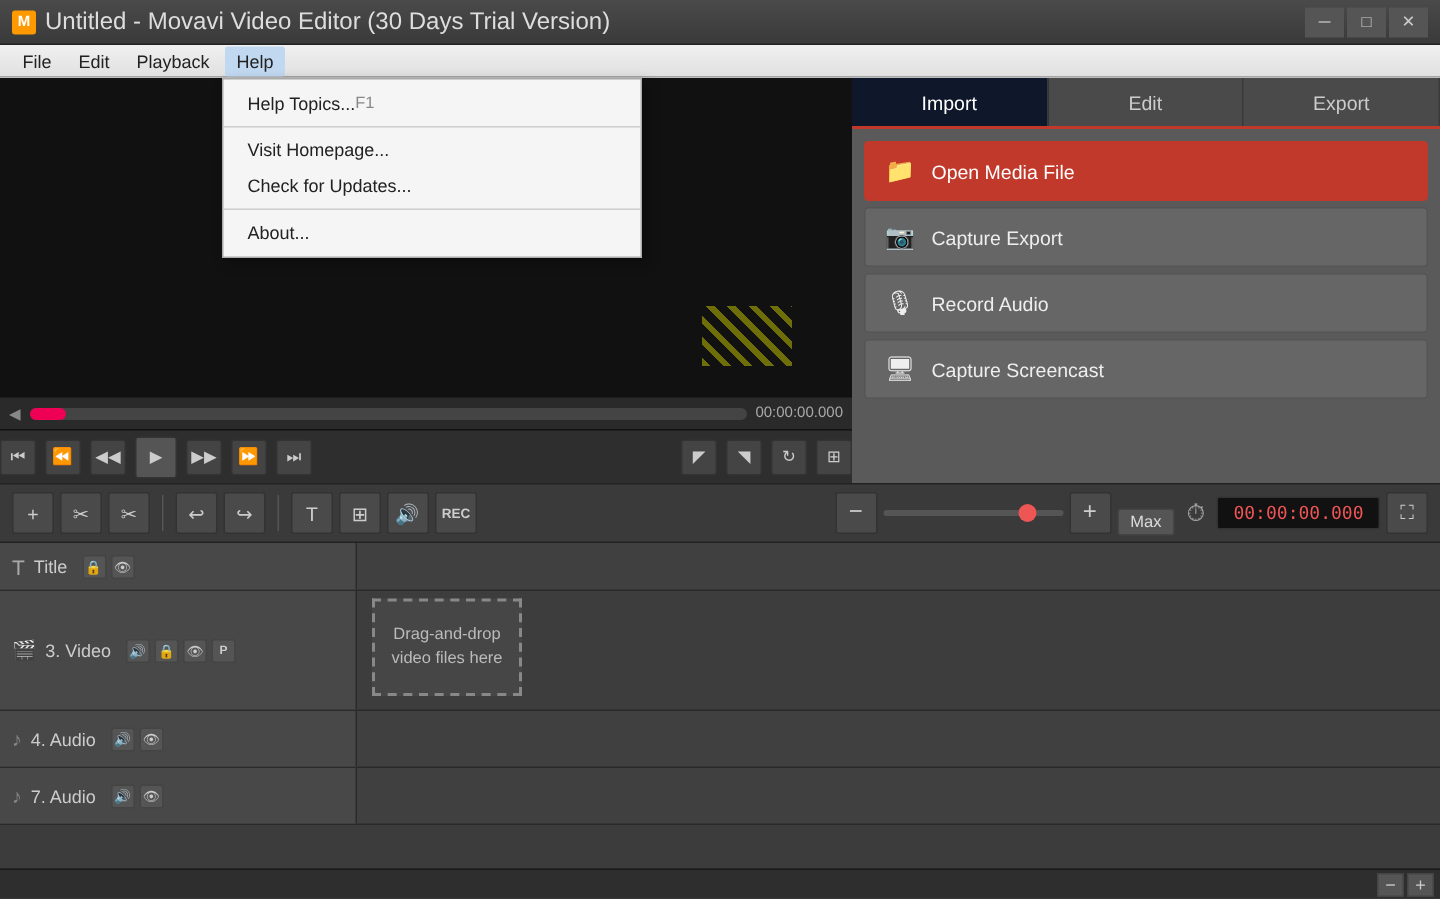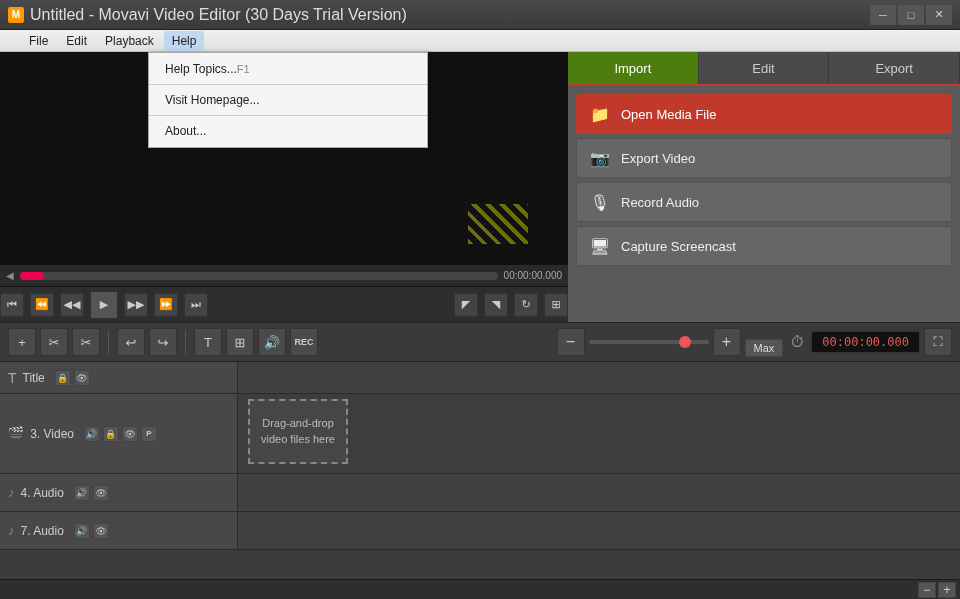--- a/index.html
+++ b/index.html
@@ -20,21 +20,21 @@
     #titlebar-title { font-size: 16px; color: #ddd; }
     #titlebar-controls { display: flex; gap: 2px; }
     .titlebar-btn { width: 26px; height: 20px; background: #555; border: none; color: #ccc; cursor: pointer; font-size: 11px; display: flex; align-items: center; justify-content: center; }
 
     
     #menubar {
       height: 22px;
       background: linear-gradient(to bottom, #f0f0f0, #e0e0e0);
       display: flex;
       align-items: center;
-      padding: 0 21px;
+      padding: 0 7px;
       gap: 2px;
       border-bottom: 1px solid #bbb;
     }
     .menu-item {
       padding: 2px 8px;
       color: #222;
       cursor: pointer;
       font-size: 12px;
       height: 20px;
       display: flex;
@@ -126,21 +126,21 @@
     .panel-tab {
       flex: 1;
       display: flex;
       align-items: center;
       justify-content: center;
       cursor: pointer;
       font-size: 13px;
       color: #ccc;
       border-right: 1px solid #3a3a3a;
     }
-    .panel-tab.active { background: #4d7c0f; color: #fff; }
+    .panel-tab.active { background: #0f172a; color: #fff; }
 
     
     #import-buttons { padding: 8px; display: flex; flex-direction: column; gap: 4px; }
     .import-btn {
       display: flex;
       align-items: center;
       gap: 10px;
       padding: 8px 12px;
       background: #666;
       border: 1px solid #555;
@@ -300,20 +300,23 @@
   </div>
 
   <div id="dropdown-menu">
     <div class="dropdown-item">
       <span>Help Topics...</span>
       <span class="dropdown-shortcut">F1</span>
     </div>
     <div class="dropdown-separator"></div>
     <div class="dropdown-item">
       <span>Visit Homepage...</span>
+    </div>
+    <div class="dropdown-item">
+      <span>Check for Updates...</span>
     </div>
     <div class="dropdown-separator"></div>
     <div class="dropdown-item">
       <span>About...</span>
     </div>
   </div>
 
   <div id="content-row">
 
     <div id="left-column">
@@ -353,21 +356,21 @@
             <div class="panel-tab">Export</div>
           </div>
 
           <div id="import-buttons">
             <div class="import-btn highlighted">
               <span class="btn-icon">📁</span>
               <span>Open Media File</span>
             </div>
             <div class="import-btn">
               <span class="btn-icon">📷</span>
-              <span>Export Video</span>
+              <span>Capture Export</span>
             </div>
             <div class="import-btn">
               <span class="btn-icon">🎙</span>
               <span>Record Audio</span>
             </div>
             <div class="import-btn">
               <span class="btn-icon">🖥</span>
               <span>Capture Screencast</span>
             </div>
           </div>

